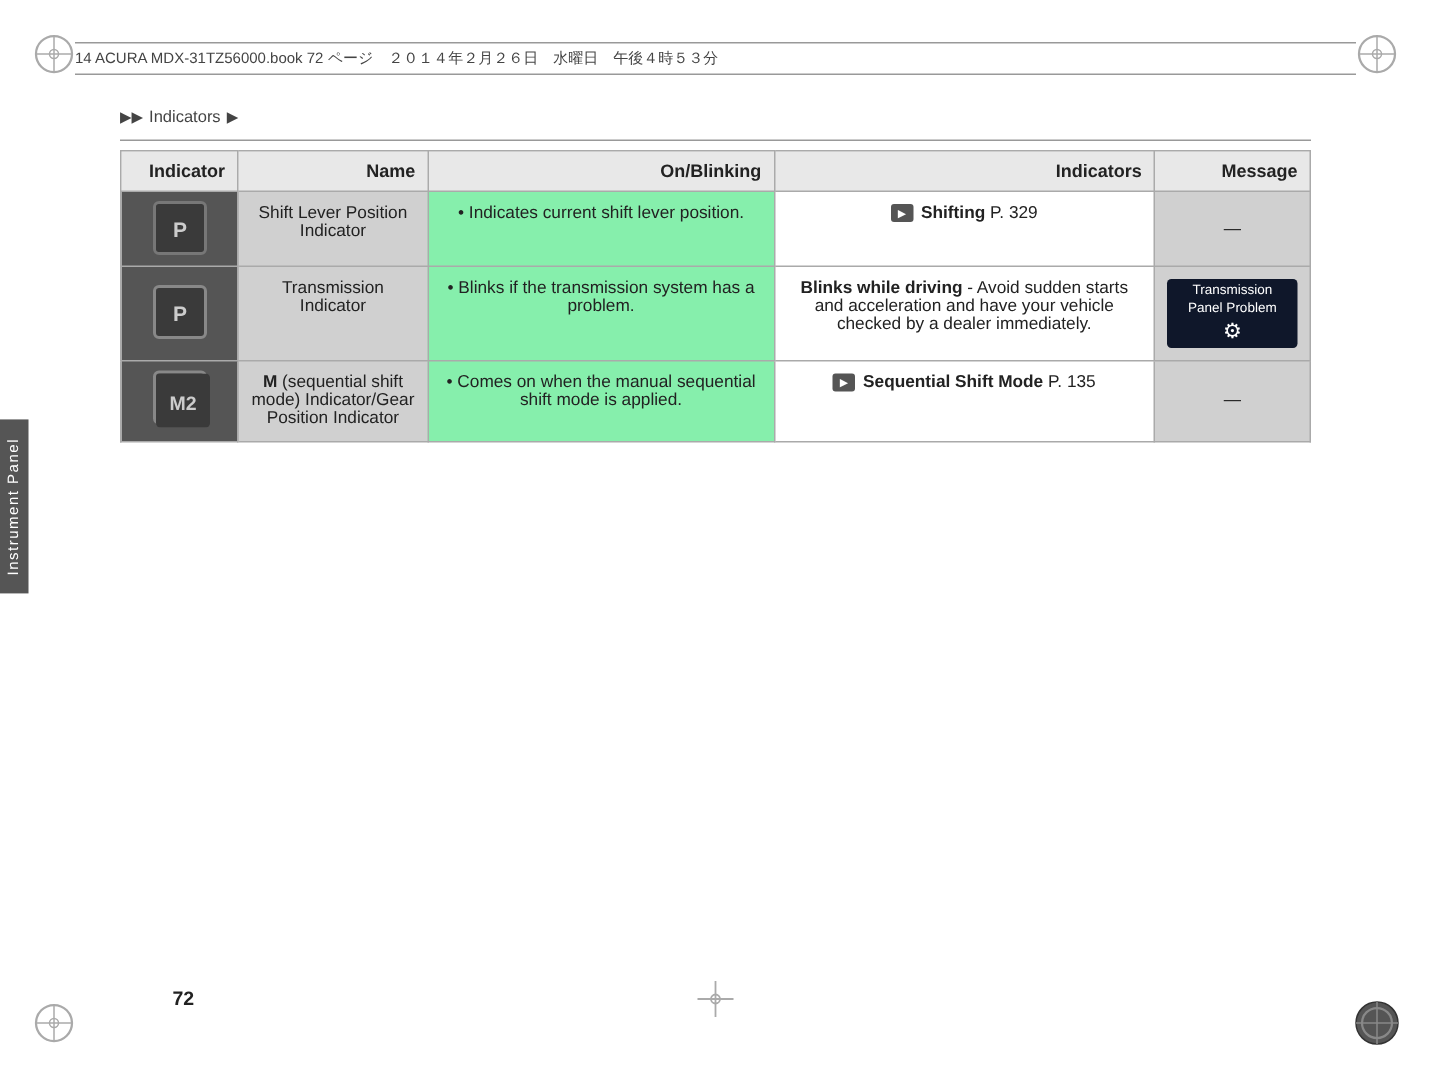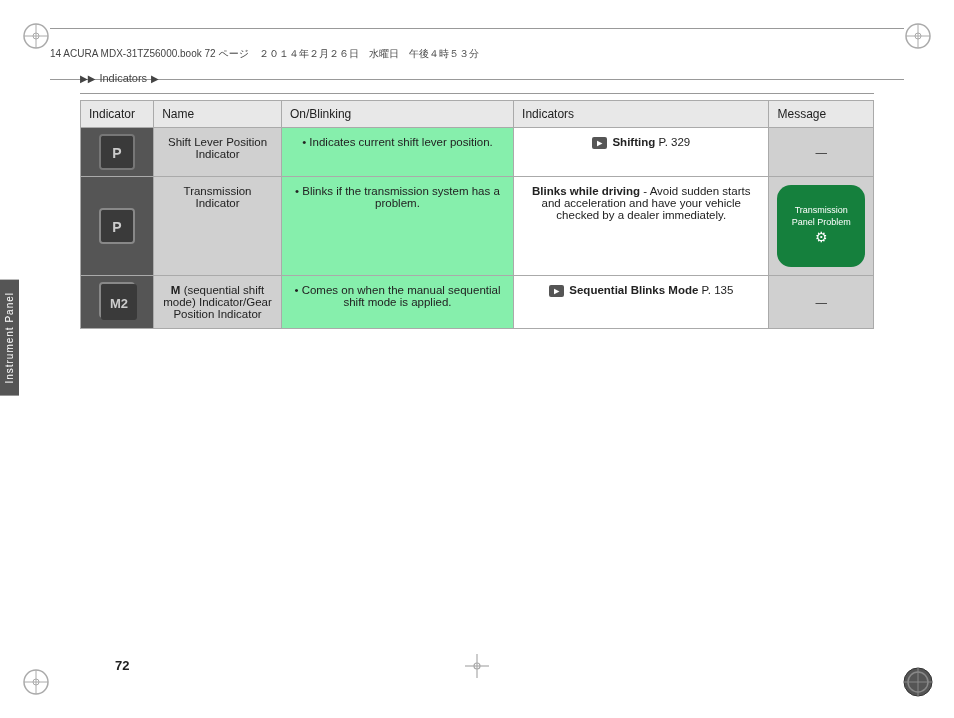--- a/index.html
+++ b/index.html
@@ -23,21 +23,21 @@
     .corner-mark svg { width: 100%; height: 100%; }
 
     
     .header-bar {
       position: absolute;
       top: 28px;
       left: 50px;
       right: 50px;
       border-top: 1px solid #999;
       border-bottom: 1px solid #999;
-      padding: 18px 0;
+      padding: 3px 0;
       font-size: 10px;
       color: #444;
       display: flex;
       align-items: center;
     }
 
     
     .breadcrumb {
       position: absolute;
       top: 72px;
@@ -77,22 +77,22 @@
     table {
       width: 100%;
       border-collapse: collapse;
       font-size: 11.5px;
     }
 
     thead tr th {
       background: #e8e8e8;
       border: 1px solid #aaa;
       padding: 6px 8px;
-      text-align: left;
-      font-weight: normal;
+      text-align: right;
+      font-weight: bold;
       font-size: 12px;
     }
 
     tbody tr td {
       border: 1px solid #aaa;
       padding: 8px;
       vertical-align: top;
       text-align: center;
     }
 
@@ -153,26 +153,26 @@
     tbody tr:nth-child(3) .name-cell,
     tbody tr:nth-child(3) .message-cell {
       background: #d0d0d0;
     }
 
     .bold { font-weight: bold; }
     .ref-link { font-weight: bold; }
 
     
     .warning-box {
-      background: #15803d;
+      background: #0f172a;
       color: #fff;
       font-size: 9px;
       text-align: center;
-      padding: 20px 6px;
-      border-radius: 14px;
+      padding: 2px 6px;
+      border-radius: 3px;
       line-height: 1.3;
     }
     .warning-box .warn-icon {
       font-size: 14px;
       display: block;
     }
 
     
     .page-number {
       position: absolute;
@@ -365,21 +365,21 @@
         <td class="name-cell">
           <span class="bold">M</span><span> (sequential shift mode) Indicator/Gear Position Indicator</span>
         </td>
         <td class="onblinking-cell">
           <ul class="bullet-list">
             <li>Comes on when the manual sequential shift mode is applied.</li>
           </ul>
         </td>
         <td class="explanation-cell">
           <span class="ref-icon">►</span>
-          <span class="ref-link bold">Sequential Blinks Mode</span>
+          <span class="ref-link bold">Sequential Shift Mode</span>
           <span>P. 135</span>
         </td>
         <td class="message-cell">
           <span>—</span>
         </td>
       </tr>
     </tbody>
   </table>
 </div>
 

